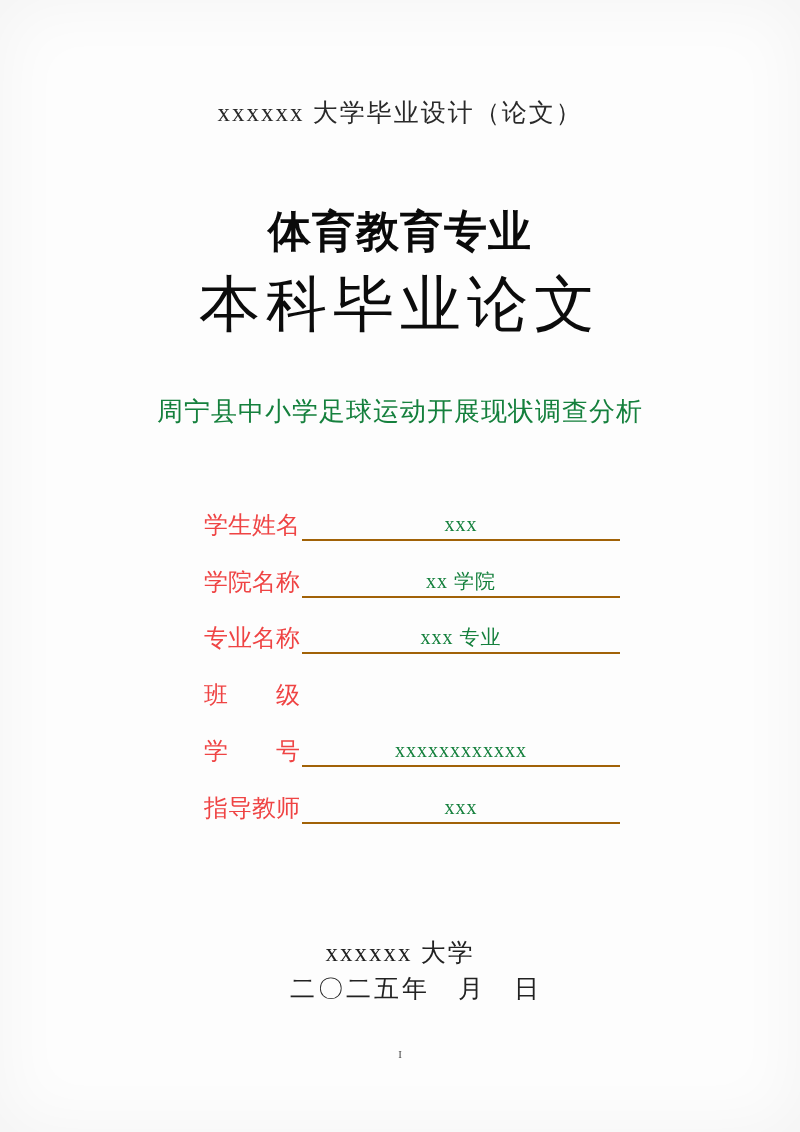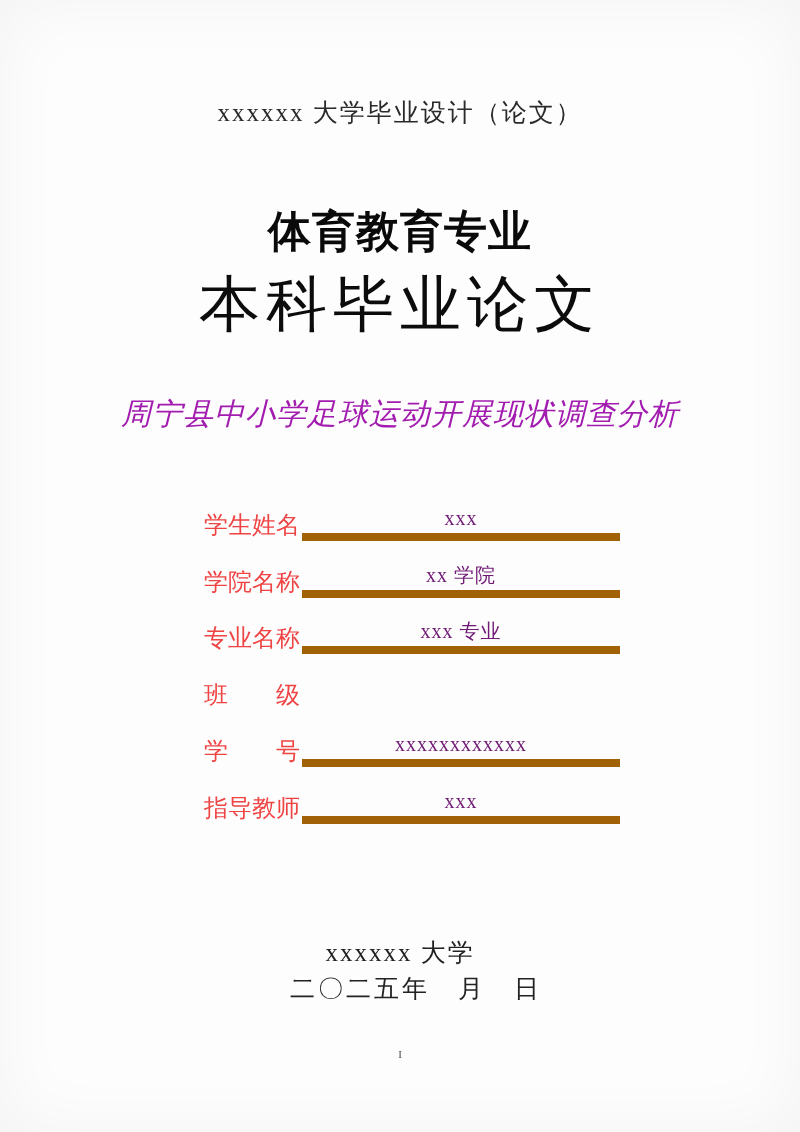--- a/index.html
+++ b/index.html
@@ -45,26 +45,25 @@
   .degree-title {
     top: 264px;
     font-size: 61px;
     font-weight: 500;
     letter-spacing: 6px;
     color: #0c0c0c;
   }
 
   .thesis-title {
     top: 394px;
-    font-size: 30px;
+    font-size: 26px;
     font-weight: 500;
     font-family: "Liberation Sans", "DejaVu Sans", sans-serif;
     letter-spacing: 1px;
-    color: #a21caf;
-    font-style: italic;
+    color: #15803d;
   }
 
   .form {
     position: absolute;
     top: 506px;
     left: 204px;
     width: 416px;
   }
 
   .form-row {
@@ -83,22 +82,22 @@
     white-space: pre;
     color: #ef4444;
   }
 
   .form-value {
     flex: 1;
     text-align: center;
     font-size: 20px;
     line-height: 1;
     padding-bottom: 5px;
-    border-bottom: 8px solid #a16207;
-    color: #701a75;
+    border-bottom: 2px solid #a16207;
+    color: #15803d;
     letter-spacing: 1px;
   }
 
   .footer-school {
     top: 936px;
     font-size: 25px;
     letter-spacing: 2px;
     color: #222222;
   }
 

